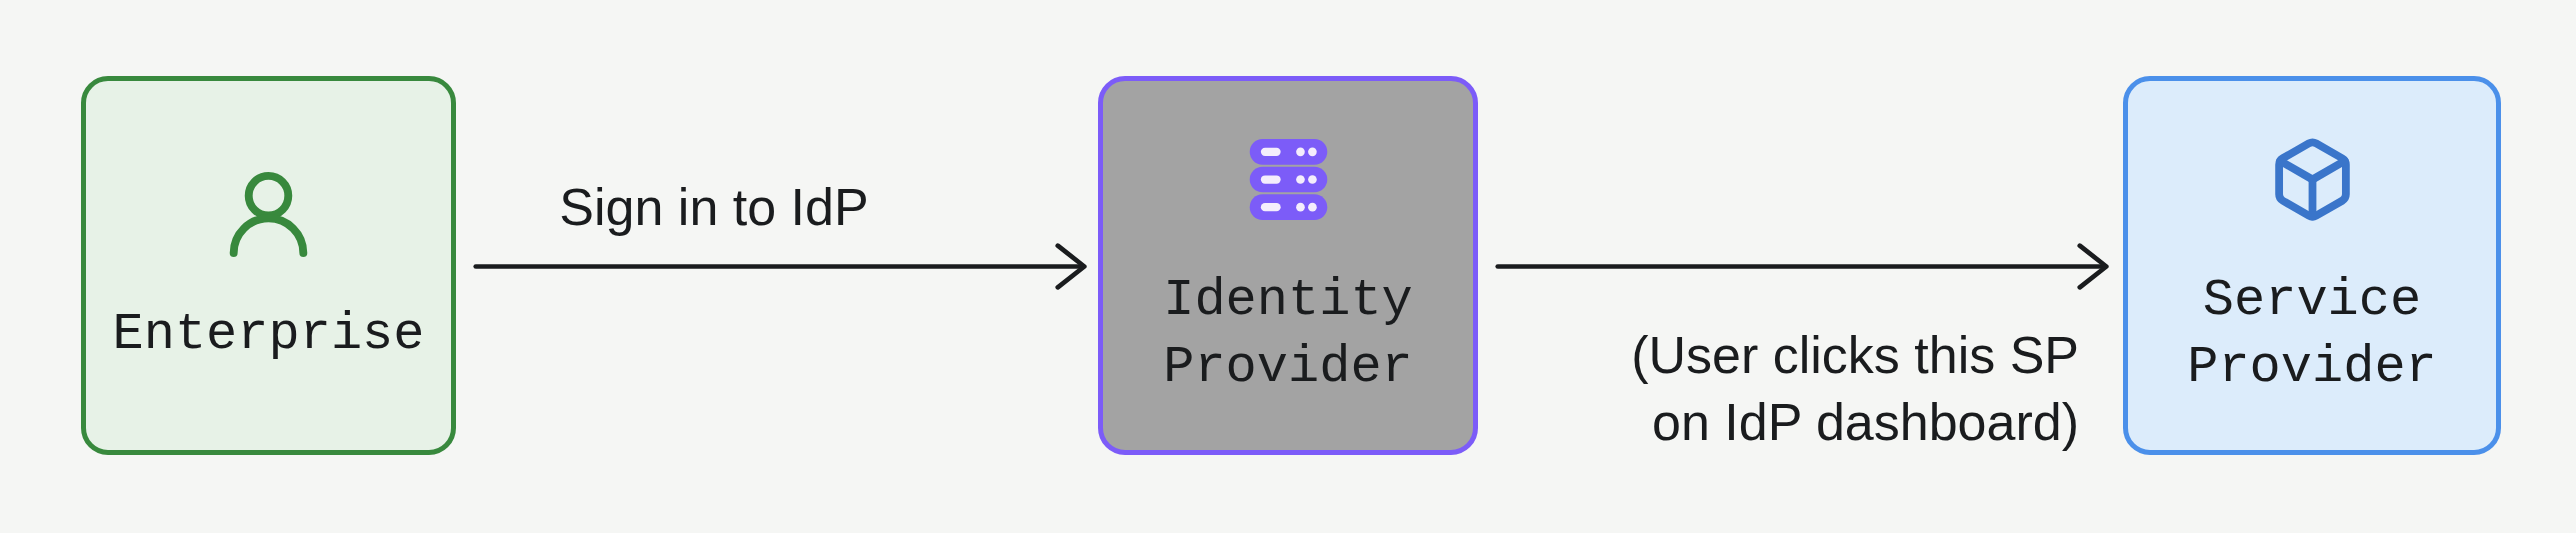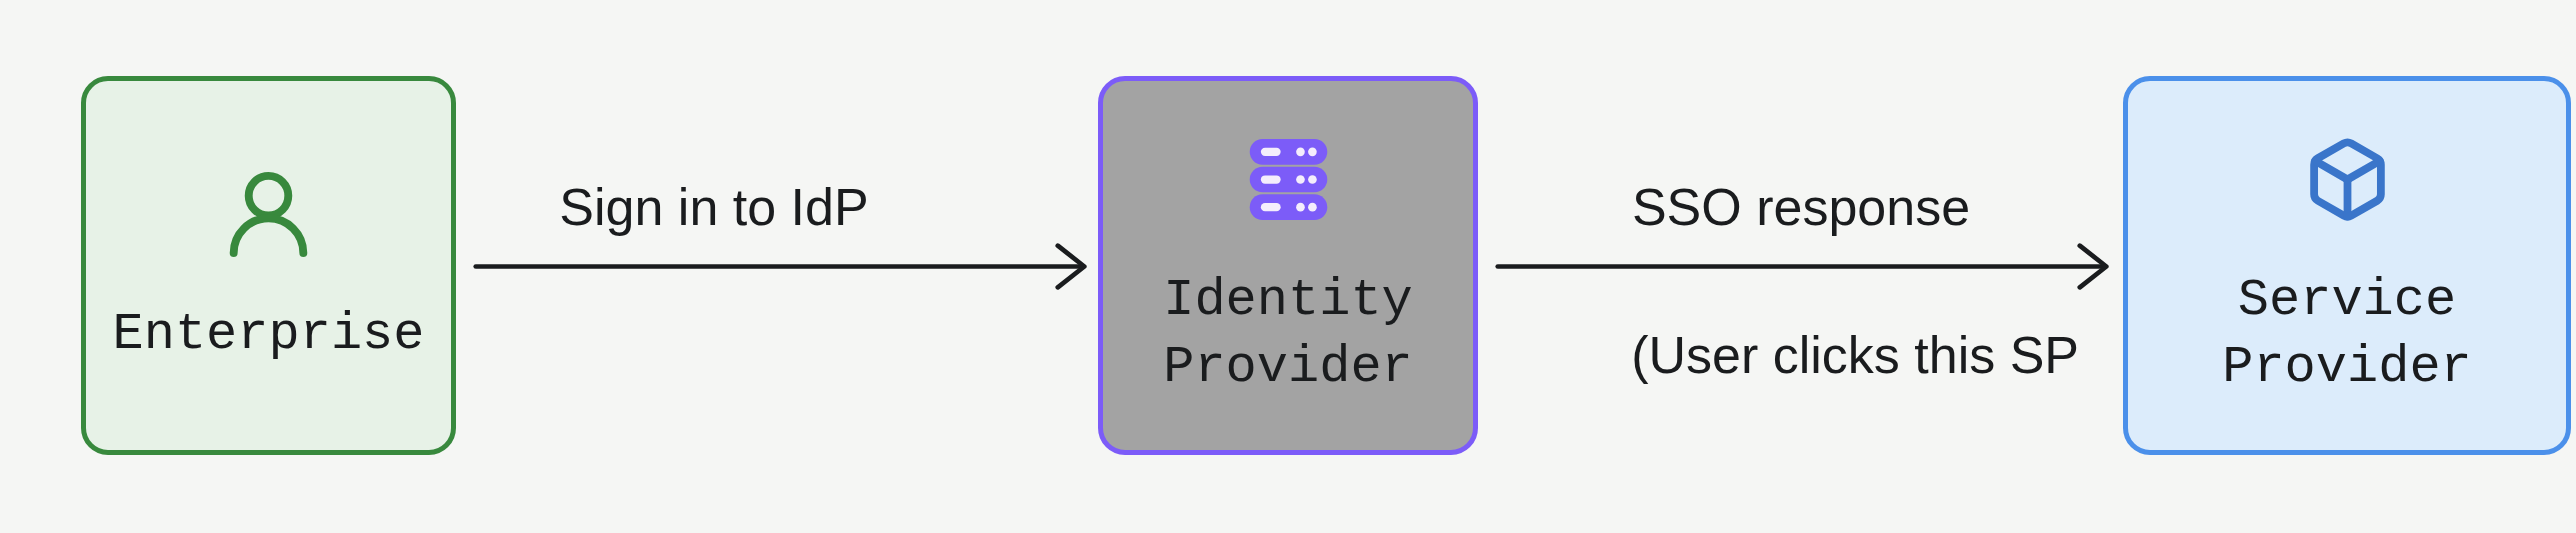--- a/index.html
+++ b/index.html
@@ -25,21 +25,21 @@
     border: 5.7px solid transparent;
     display: flex;
     flex-direction: column;
     align-items: center;
     justify-content: center;
     gap: 38px;
     font-family: Liberation Mono, monospace;
   }
   .node-0 { left: 81px;   width: 375px; background: #e7f2e7; border-color: #38893d; }
   .node-1 { left: 1098px; width: 380px; background: #a3a3a3; border-color: #7c5cf8; }
-  .node-2 { left: 2123px; width: 448px; background: #dcecfb; border-color: #4b90ea; }
+  .node-2 { left: 2123px; width: 378px; background: #dcecfb; border-color: #4b90ea; }
   .icon-wrap {
     height: 99px;
     display: flex;
     align-items: center;
     justify-content: center;
   }
   .node-label {
     font-size: 52px;
     line-height: 67px;
     text-align: center;
@@ -125,27 +125,27 @@
         <circle class="detail" cx="14.9" cy="18.7" r="1.05"></circle>
         <circle class="detail" cx="17.8" cy="18.7" r="1.05"></circle>
       </svg>
     </div>
     <div class="node-label">
       <span>Identity</span>
       <span>Provider</span>
     </div>
   </div>
 
-  <div class="edge-label edge-label-1">SSO response</div>
   <svg class="arrow-svg arrow-svg-1" width="619" height="53" viewBox="0 0 650 56" aria-hidden="true">
     <line x1="3" y1="28" x2="644" y2="28"></line>
     <polyline points="618,6 646,28 618,50"></polyline>
   </svg>
   <div class="edge-sublabel">
     <span>(User clicks this SP</span>
+    <span>on IdP dashboard)</span>
   </div>
 
   <div class="node node-2">
     <div class="icon-wrap">
       <svg class="icon-cube" width="89" height="89" viewBox="0 0 24 24" aria-hidden="true">
         <path d="M21 8a2 2 0 0 0-1-1.73l-7-4a2 2 0 0 0-2 0l-7 4A2 2 0 0 0 3 8v8a2 2 0 0 0 1 1.73l7 4a2 2 0 0 0 2 0l7-4A2 2 0 0 0 21 16Z"></path>
         <path d="m3.3 7 8.7 5 8.7-5"></path>
         <path d="M12 22V12"></path>
       </svg>
     </div>

